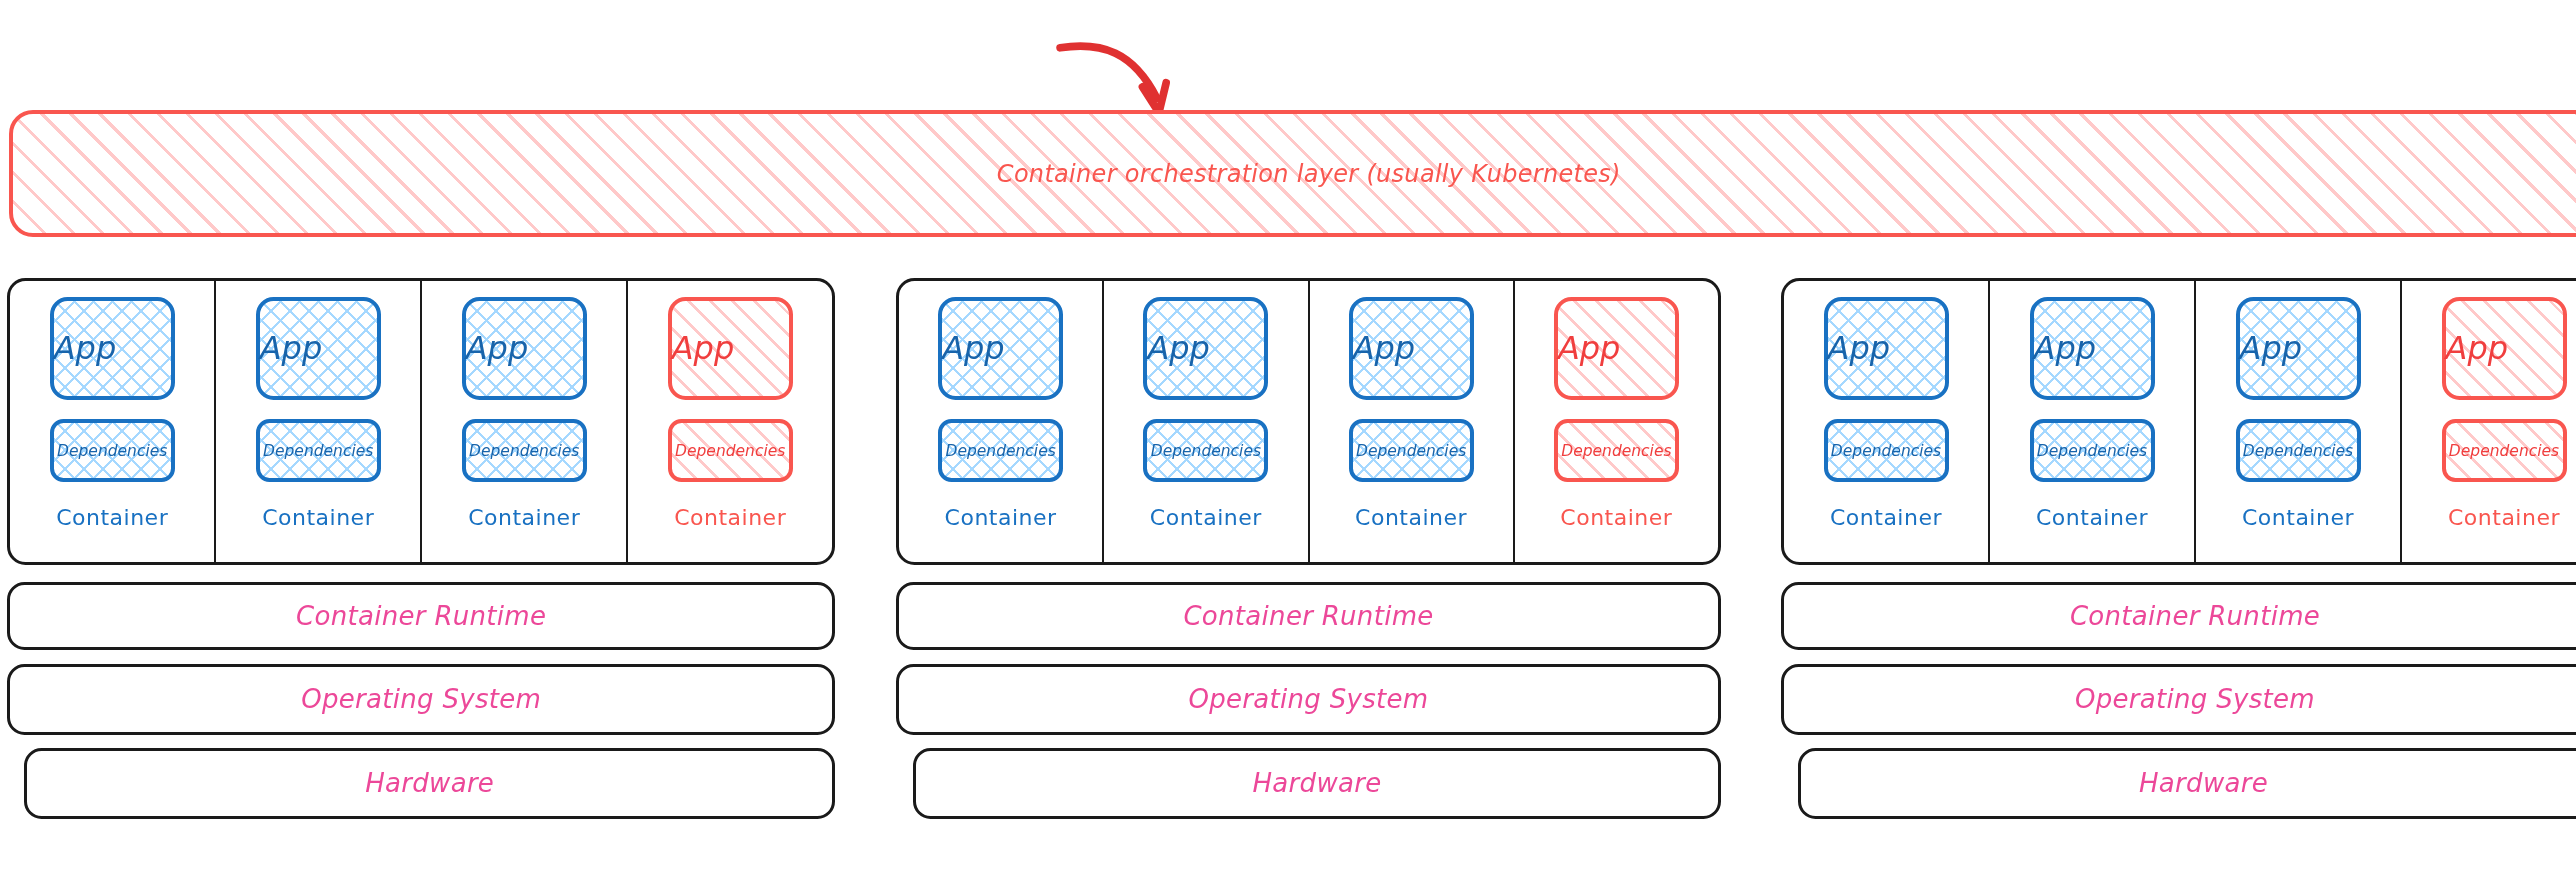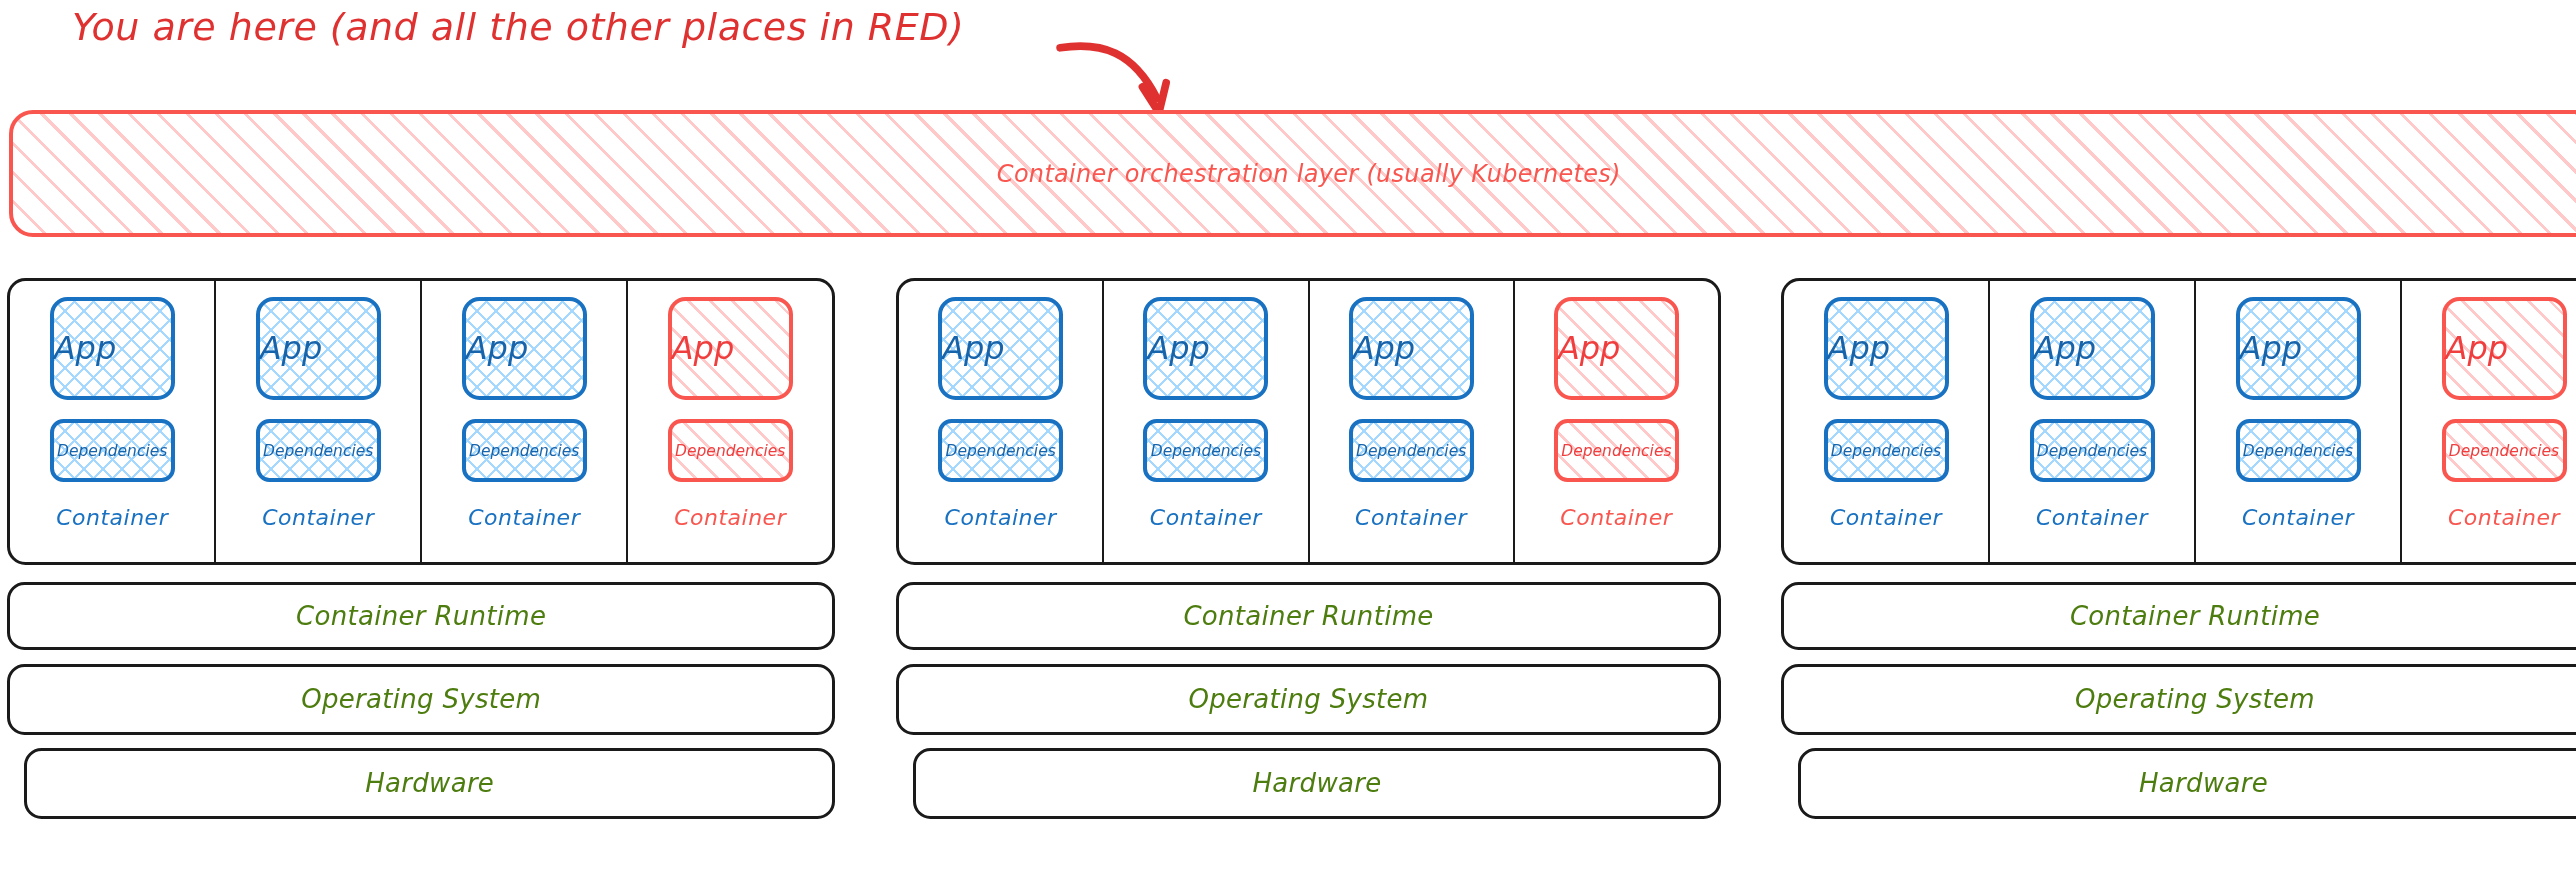--- a/index.html
+++ b/index.html
@@ -59,21 +59,21 @@
   .app-box{
     margin-top:15.5px;width:125px;height:103px;box-sizing:border-box;
     border-radius:17.5px;
     display:flex;align-items:center;
   }
   .dep-box{
     margin-top:19.6px;width:125px;height:63px;box-sizing:border-box;
     border-radius:13.4px;
     display:flex;align-items:center;justify-content:center;
   }
-  .cell-label{margin-top:23px;font-size:22px;font-style:italic;letter-spacing:0.5px;}
+  .cell-label{margin-top:23px;font-size:22px;letter-spacing:0.5px;}
 
   
   .c-blue .app-box,.c-blue .dep-box{
     border:4.1px solid #1971c2;
     background-color:#ffffff;
     background-image:
       repeating-linear-gradient(45deg,#a5d8ff 0px,#a5d8ff 2.1px,rgba(255,255,255,0) 2.1px,rgba(255,255,255,0) 13.4px),
       repeating-linear-gradient(-45deg,#a5d8ff 0px,#a5d8ff 2.1px,rgba(255,255,255,0) 2.1px,rgba(255,255,255,0) 13.4px);
   }
   .c-blue .app-text{font-size:32px;color:#1864ab;font-style:italic;}
@@ -92,28 +92,27 @@
 
   
   .stack-layer{
     position:relative;box-sizing:border-box;
     border:3.6px solid #1a1a1a;border-radius:17.5px;background:#fff;
     display:flex;align-items:center;justify-content:center;
   }
   .layer-runtime{margin-top:16.5px;height:68px;}
   .layer-os{margin-top:14.4px;height:71px;}
   .layer-hw{margin-top:13px;height:71px;margin-left:17px;}
-  .layer-label{font-size:26px;color:#4d7c0f;font-style:italic;letter-spacing:0.3px;}
+  .layer-label{font-size:26px;color:#ec4899;font-style:italic;letter-spacing:0.3px;}
 </style>
 </head>
 <body>
 
 <div class="stage">
 
-  <div id="annotation">You are here (and all the other places in RED)</div>
 
   <svg id="annotation-arrow" viewBox="0 0 340 200">
     <path d="M8 52 C 90 40, 150 60, 196 150" fill="none" stroke="#e03131" stroke-width="15" stroke-linecap="round"></path>
     <path d="M168 128 L200 178 L214 120" fill="none" stroke="#e03131" stroke-width="15" stroke-linecap="round" stroke-linejoin="round"></path>
   </svg>
 
   <div id="orchestration-layer">
     <span id="orchestration-label">Container orchestration layer (usually Kubernetes)</span>
   </div>
 

